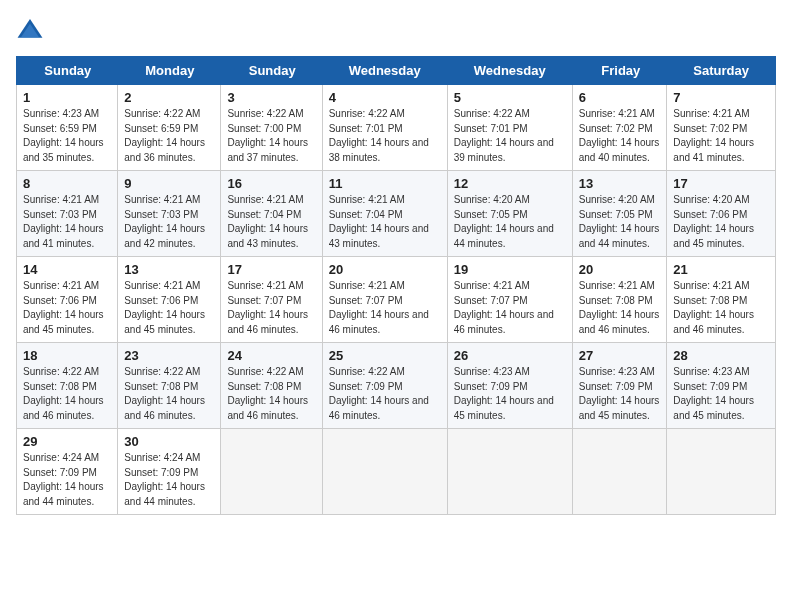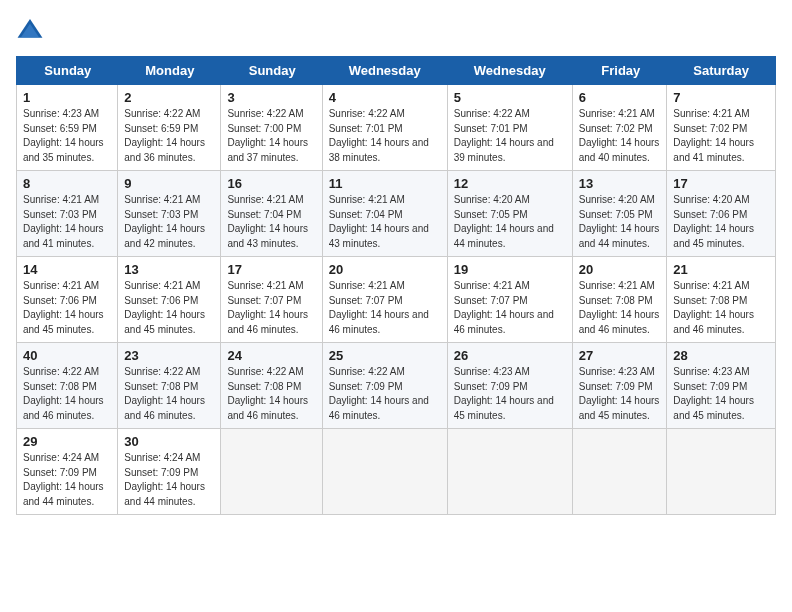--- a/index.html
+++ b/index.html
@@ -292,21 +292,21 @@
         <span class="day-number">21</span>
         <div class="day-info">
           Sunrise: 4:21 AM<br>
           Sunset: 7:08 PM<br>
           Daylight: 14 hours and 46 minutes.
         </div>
       </td>
       </tr>
       <tr>
         <td>
-        <span class="day-number">40</span>
+        <span class="day-number">18</span>
         <div class="day-info">
           Sunrise: 4:22 AM<br>
           Sunset: 7:08 PM<br>
           Daylight: 14 hours and 46 minutes.
         </div>
       </td>
         <td>
         <span class="day-number">23</span>
         <div class="day-info">
           Sunrise: 4:22 AM<br>

